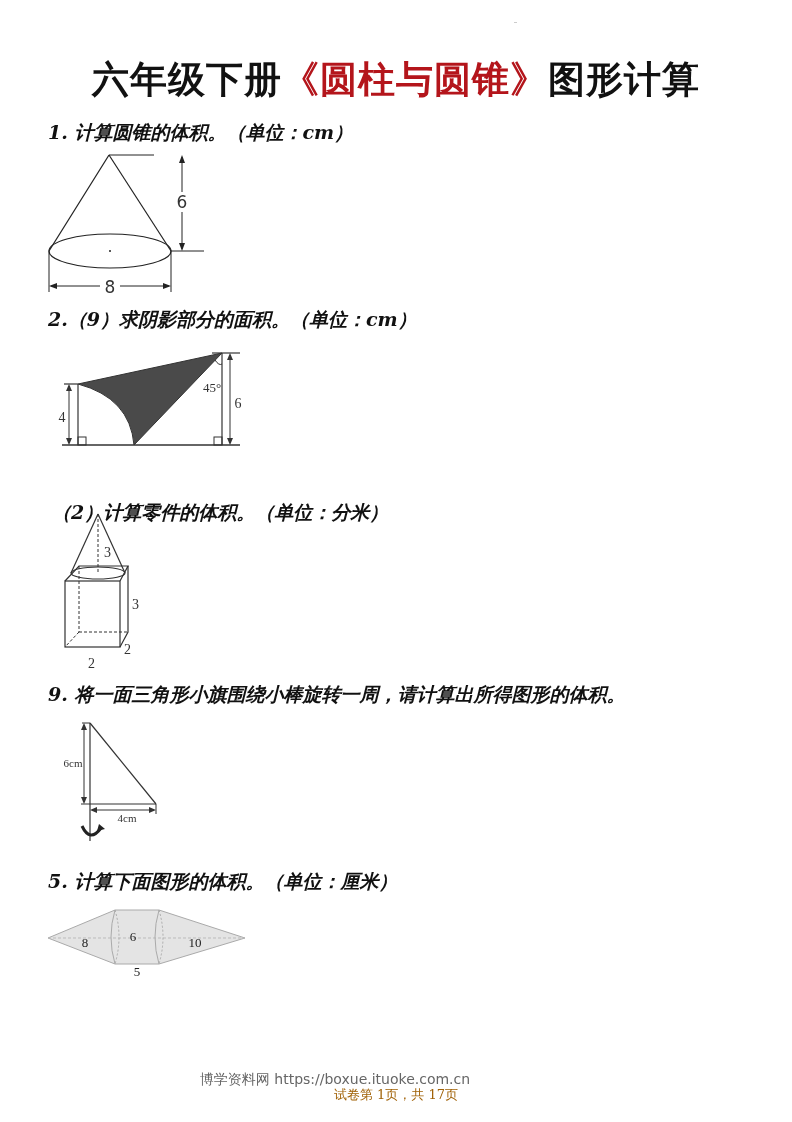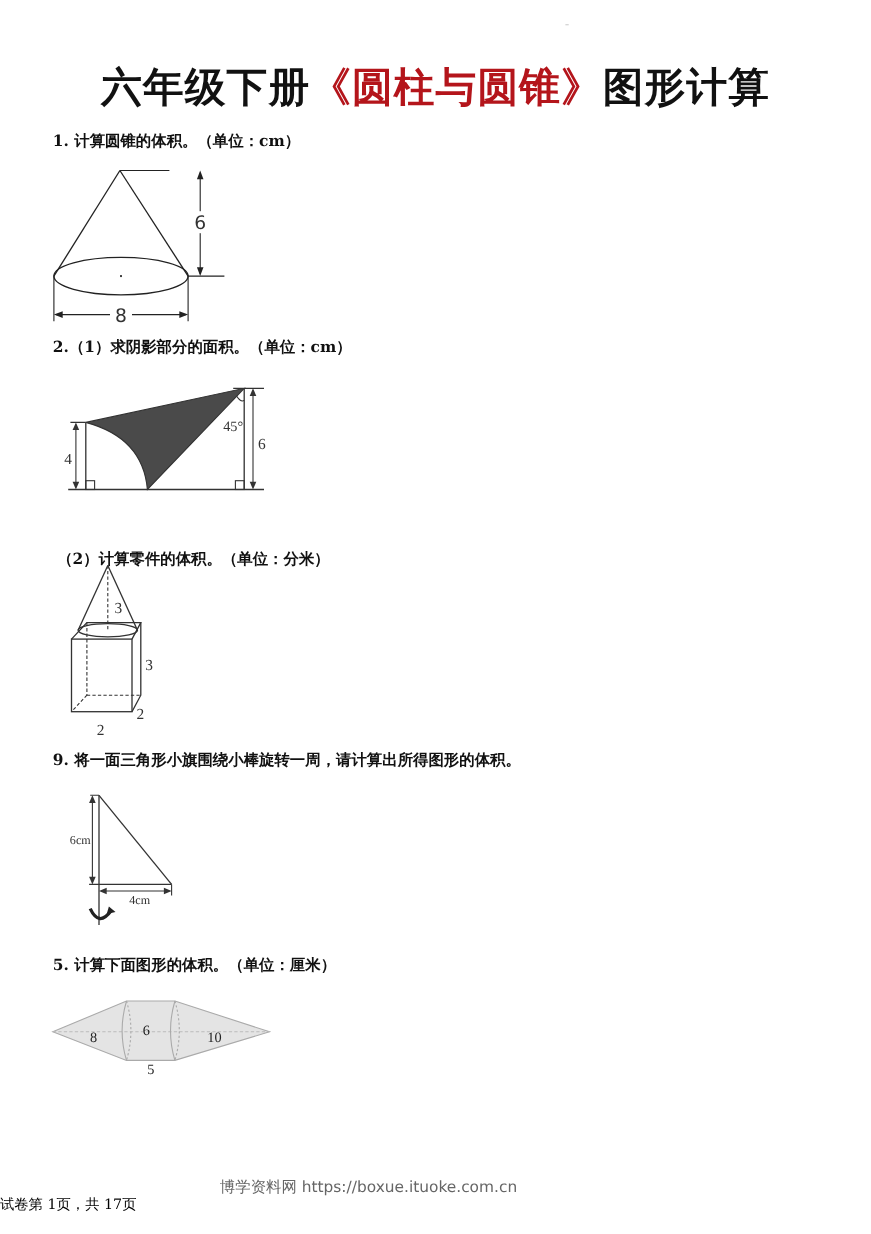--- a/index.html
+++ b/index.html
@@ -2,28 +2,28 @@
 <html><head>
 <meta charset="utf-8">
 <style>
   html, body { margin: 0; padding: 0; background: #ffffff; }
   body { width: 792px; height: 1122px; position: relative; overflow: hidden;
          font-family: "DejaVu Serif", "Liberation Serif", serif; color: #111; }
   .title { position: absolute; top: 55px; left: 0; width: 792px; text-align: center;
            font-family: "DejaVu Sans", "Liberation Sans", sans-serif; font-weight: bold;
            font-size: 37px; letter-spacing: 1px; color: #111; white-space: nowrap; }
   .title .red { color: #b4151b; }
-  .q { position: absolute; left: 48px; font-weight: bold; font-size: 14px; white-space: nowrap;
-       font-family: "DejaVu Serif", "Liberation Serif", serif; }
+  .q { position: absolute; left: 48px; font-weight: bold; font-size: 19px; white-space: nowrap;
+       font-family: "DejaVu Serif", "Liberation Serif", serif; font-style: italic; }
   .fig { position: absolute; }
   .lbl { font-family: "Liberation Serif", "DejaVu Serif", serif; }
   .footer-site { position: absolute; top: 1071px; left: 0; width: 670px; text-align: center;
                  font-family: "DejaVu Sans", "Liberation Sans", sans-serif; font-size: 14px; color: #666; }
-  .footer-page { position: absolute; top: 1086px; left: 0; width: 792px; 
-                 font-family: "DejaVu Serif", "Liberation Serif", serif; font-size: 13px; color: #000000; }
+  .footer-page { position: absolute; top: 1086px; left: 0; width: 792px; text-align: center;
+                 font-family: "DejaVu Serif", "Liberation Serif", serif; font-size: 13px; color: #a16207; }
   .dot { position:absolute; top: 22px; left: 514px; width: 3px; height: 1px; background:#ccc; }
 </style>
 </head>
 <body>
 
 <div class="dot"></div>
 
 <div class="title"><span>六年级下册</span><span class="red">《圆柱与圆锥》</span><span>图形计算</span></div>
 
 <div class="q" style="top:120px;">1.  计算圆锥的体积。（单位：cm）</div>
@@ -41,21 +41,21 @@
   <text x="138" y="58" font-size="17" text-anchor="middle" font-family="DejaVu Sans, sans-serif" fill="#333">6</text>
   <line x1="5" y1="101" x2="5" y2="142" stroke="#222" stroke-width="1"></line>
   <line x1="127" y1="101" x2="127" y2="142" stroke="#222" stroke-width="1"></line>
   <line x1="7" y1="136" x2="125" y2="136" stroke="#222" stroke-width="1"></line>
   <polygon points="5,136 13,133 13,139" fill="#222"></polygon>
   <polygon points="127,136 119,133 119,139" fill="#222"></polygon>
   <rect x="56" y="126" width="20" height="18" fill="#fff"></rect>
   <text x="66" y="143" font-size="17" text-anchor="middle" font-family="DejaVu Sans, sans-serif" fill="#333">8</text>
 </svg>
 
-<div class="q" style="top:307px;">2.（1）求阴影部分的面积。（单位：cm）</div>
+<div class="q" style="top:307px;">2.（9）求阴影部分的面积。（单位：cm）</div>
 <svg class="fig" style="left:52px;top:348px;" width="210" height="105">
   <line x1="12" y1="36" x2="26" y2="36" stroke="#333" stroke-width="1.2"></line>
   <line x1="160" y1="5" x2="188" y2="5" stroke="#333" stroke-width="1.2"></line>
   <line x1="10" y1="97" x2="188" y2="97" stroke="#333" stroke-width="1.5"></line>
   <line x1="26" y1="36" x2="26" y2="97" stroke="#333" stroke-width="1.2"></line>
   <line x1="170" y1="5" x2="170" y2="97" stroke="#333" stroke-width="1.2"></line>
   <path d="M26,36 L170,5 L82,97 Q78,50 26,36 Z" fill="#4a4a4a" stroke="#333" stroke-width="1"></path>
   <rect x="26" y="89" width="8" height="8" fill="none" stroke="#333" stroke-width="1"></rect>
   <rect x="162" y="89" width="8" height="8" fill="none" stroke="#333" stroke-width="1"></rect>
   <path d="M163,12 Q167,18 170,16" fill="none" stroke="#333" stroke-width="1"></path>

